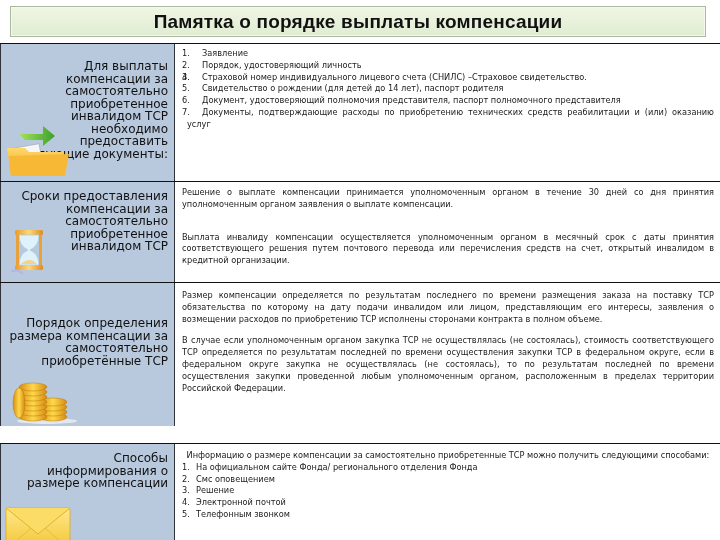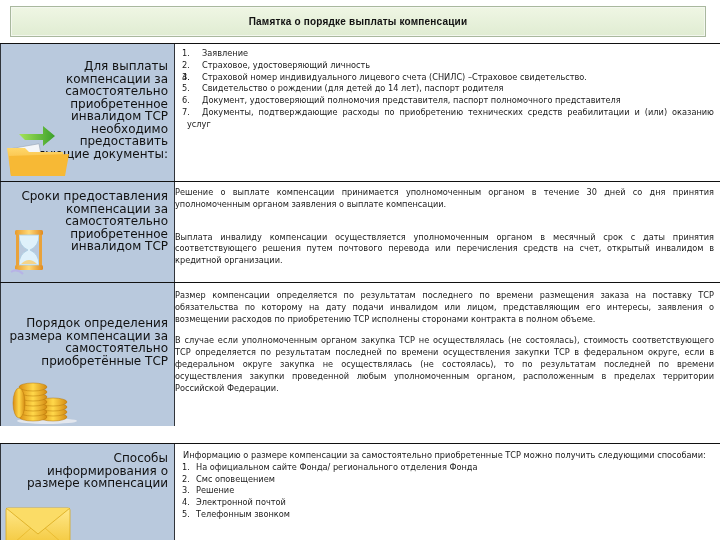--- a/index.html
+++ b/index.html
@@ -7,21 +7,21 @@
     width:720px; height:540px; background:#ffffff; position:relative; overflow:hidden;
     font-family:"DejaVu Sans", sans-serif; color:#1a1a1a;
   }
   .title-box {
     position:absolute; left:10px; top:6px; width:694px; height:29px;
     background:linear-gradient(#eff6e4,#e0ecd2);
     border:1px solid #a9b89e; box-shadow:0 0 0 1px #f3f7ee inset;
     display:flex; align-items:center; justify-content:center;
   }
   .title-text {
-    font-family:"Liberation Sans", sans-serif; font-weight:bold; font-size:10px; color:#111;
+    font-family:"Liberation Sans", sans-serif; font-weight:bold; font-size:19px; color:#111;
     letter-spacing:0.2px;
     text-align:right;
   }
   .row {
     position:absolute; left:0; width:720px; border-top:1px solid #111;
   }
   .row.last { border-bottom:1px solid #111; }
   .left {
     position:absolute; left:0; top:0; bottom:0; width:173px;
     background:#b9c9dd; border-left:1px solid #30343a; border-right:1px solid #30343a;
@@ -30,21 +30,21 @@
     position:absolute; right:6px; text-align:right;
     font-family:"DejaVu Sans", sans-serif; font-size:12px; line-height:12.5px; color:#111;
   }
   .right {
     position:absolute; left:175px; right:0; top:0; bottom:0; background:#ffffff;
     font-family:"DejaVu Sans", sans-serif; font-size:8.2px; line-height:11.8px; color:#1a1a1a;
   }
   .ol { list-style:none; margin:0; padding:0; }
   .ol li { position:relative; padding-left:27px; }
   .ol li .num { position:absolute; left:7px; top:0; }
-  .para { margin:0; padding-right:6px; text-align:justify; }
+  .para { margin:0; padding-left:7px; padding-right:6px; text-align:justify; }
   .icon { position:absolute; }
 </style>
 </head>
 <body>
 
 <div class="title-box">
   <span class="title-text">Памятка о порядке выплаты компенсации</span>
 </div>
 
 <div class="row" style="top:43px;height:138px;">
@@ -63,21 +63,21 @@
       </defs>
       <path d="M16 18 L40 18 L40 10 L52 20 L40 30 L40 24 L22 24 Z" fill="url(#ag)"></path>
       <rect x="10" y="30" width="28" height="20" fill="#f4f6f9" stroke="#9aa6b5" stroke-width="0.6" transform="rotate(-10 24 40)"></rect>
       <path d="M4 32 L22 32 L26 36 L60 36 L62 60 L8 60 Z" fill="url(#fg)"></path>
       <path d="M6 40 L66 38 L62 60 L8 60 Z" fill="#f7b935"></path>
     </svg>
   </div>
   <div class="right" style="padding-top:4px;">
     <ul class="ol">
       <li><span class="num">1.</span><span>Заявление</span></li>
-      <li><span class="num">2.</span><span>Страховое, удостоверяющий личность</span></li>
+      <li><span class="num">2.</span><span>Порядок, удостоверяющий личность</span></li>
       <li><span class="num">3.</span></li>
       <li><span class="num">4.</span><span>Страховой номер индивидуального лицевого счета (СНИЛС) –Страховое свидетельство.</span></li>
       <li><span class="num">5.</span><span>Свидетельство о рождении (для детей до 14 лет), паспорт родителя</span></li>
       <li><span class="num">6.</span><span>Документ, удостоверяющий полномочия представителя, паспорт полномочного представителя</span></li>
       <li style="padding-left:12px;text-indent:15px;text-align:justify;padding-right:6px;"><span class="num" style="text-indent:0;">7.</span><span> Документы, подтверждающие расходы по приобретению технических средств реабилитации и (или) оказанию услуг</span></li>
     </ul>
   </div>
 </div>
 
 <div class="row" style="top:181px;height:101px;">

